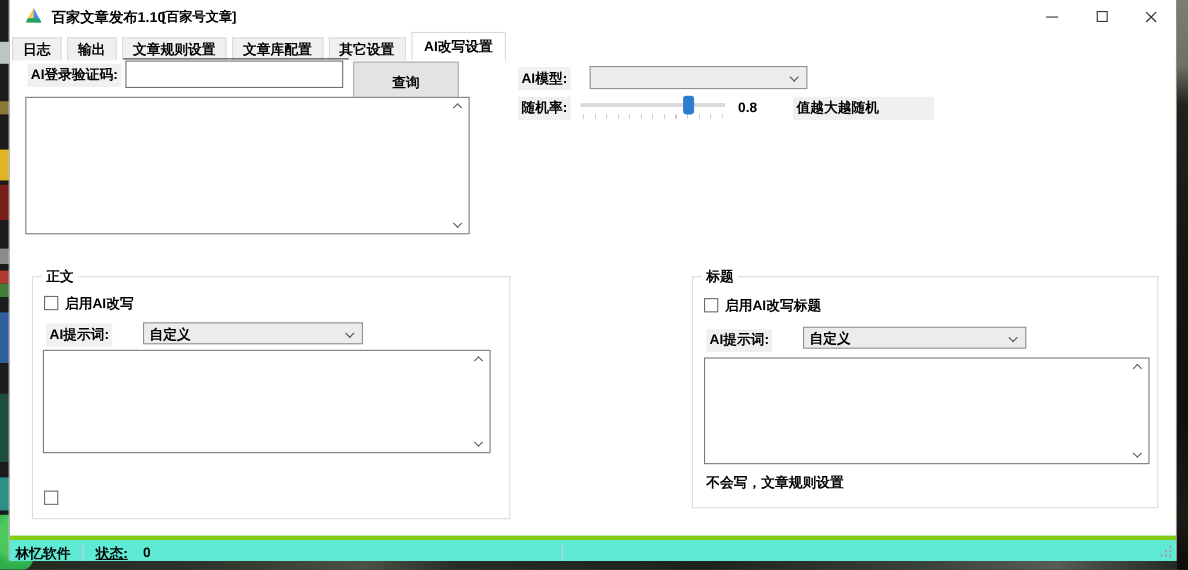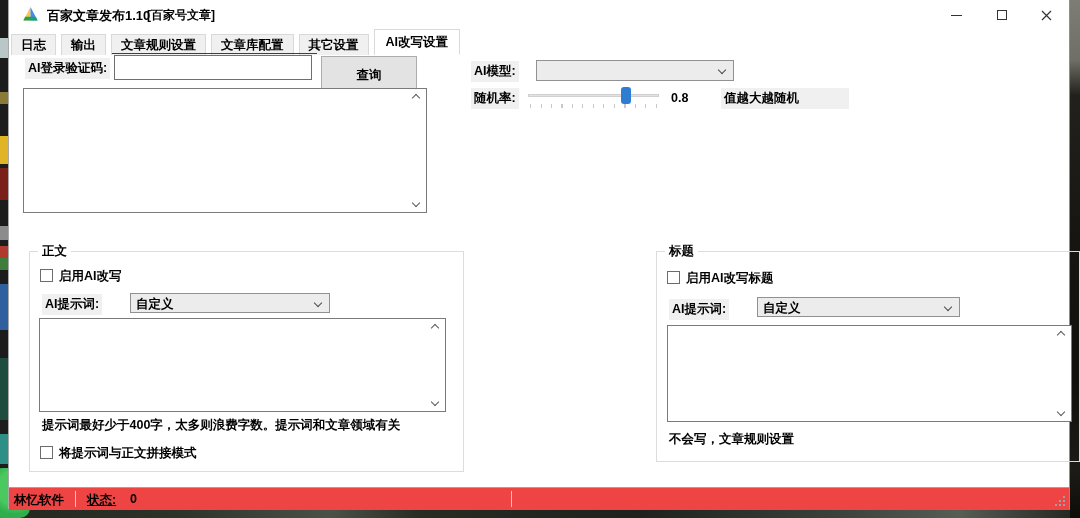--- a/index.html
+++ b/index.html
@@ -61,21 +61,21 @@
   .slider .ticks{position:absolute;left:2px;top:18px;width:127px;height:4px;
     background:repeating-linear-gradient(90deg,#c9c9c9 0 1px,transparent 1px 10.5px);}
   .slider .thumb{position:absolute;top:1px;width:10px;height:17px;background:#2d7dd2;border-radius:3px;}
   .plain-val{position:absolute;font-weight:600;white-space:nowrap;}
 
   
   .group{position:absolute;border:1px solid #dcdcdc;box-sizing:border-box;}
   .legend{position:absolute;top:-9px;left:8px;background:#fff;padding:0 4px;font-weight:600;}
 
   
-  .statusbar{position:absolute;left:0;top:487px;width:100%;height:23px;background:#ef4444;border-top:1px solid #84cc16;box-sizing:border-box;}
+  .statusbar{position:absolute;left:0;top:487px;width:100%;height:23px;background:#5eead4;border-top:4px solid #84cc16;box-sizing:border-box;}
   .sb-text{position:absolute;top:4px;font-weight:600;white-space:nowrap;}
   .sb-sep{position:absolute;top:3px;width:1px;height:16px;background:#d2d2d2;}
   .grip{position:absolute;right:4px;bottom:4px;width:10px;height:10px;}
   .grip::before{content:"";position:absolute;width:2px;height:2px;background:transparent;
     box-shadow:8px 0 #a0a0a0,8px 4px #a0a0a0,8px 8px #a0a0a0,4px 4px #a0a0a0,4px 8px #a0a0a0,0 8px #a0a0a0;}
 </style>
 </head>
 <body>
 
 <div class="stage">
@@ -164,26 +164,24 @@
         <span class="val">自定义</span>
         <span class="cchev"></span>
       </div>
       <div class="tarea" style="left:9px;top:66px;width:407px;height:94px;">
         <div class="content"></div>
         <div class="vscroll">
           <div class="chev up"></div>
           <div class="chev down"></div>
         </div>
       </div>
-      <div class="cb-label" style="left:12px;top:165px;">提示词最好少于400字，太多则浪费字数。提示词和文章领域有关</div>
       <div class="checkbox" style="left:10px;top:194px;"></div>
-      <div class="cb-label" style="left:29px;top:193px;">将提示词与正文拼接模式</div>
-    </div>
-
-    <div class="group" style="left:620px;top:251px;width:424px;height:211px;margin-left:27px;">
+    </div>
+
+    <div class="group" style="left:620px;top:251px;width:424px;height:211px;">
       <span class="legend">标题</span>
       <div class="checkbox" style="left:10px;top:19px;"></div>
       <div class="cb-label" style="left:29px;top:18px;">启用AI改写标题</div>
       <div class="lbl" style="left:12px;top:47px;position:absolute;">AI提示词:</div>
       <div class="combo" style="left:100px;top:45px;width:203px;height:20px;">
         <span class="val">自定义</span>
         <span class="cchev"></span>
       </div>
       <div class="tarea" style="left:10px;top:73px;width:405px;height:97px;">
         <div class="content"></div>

